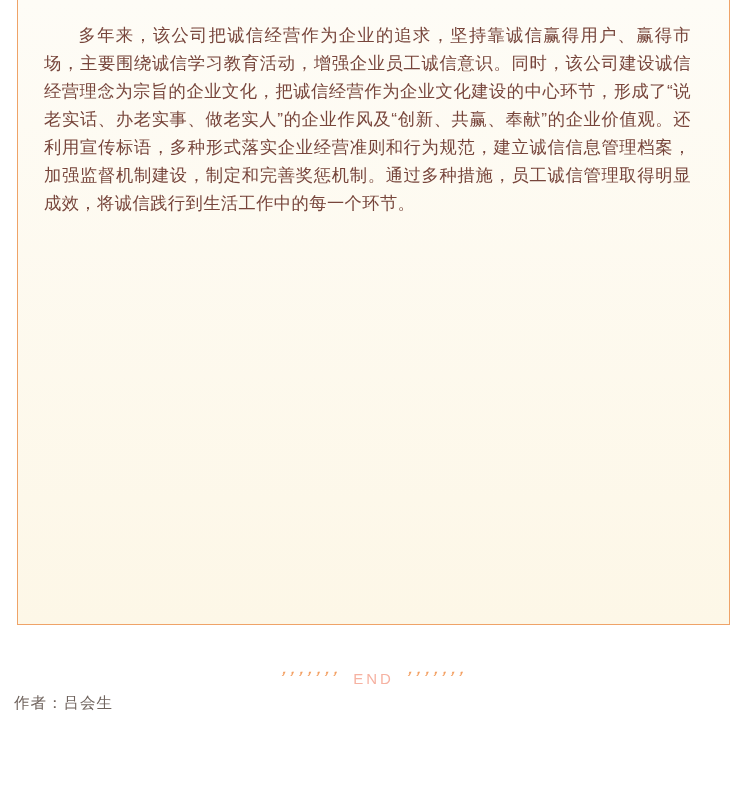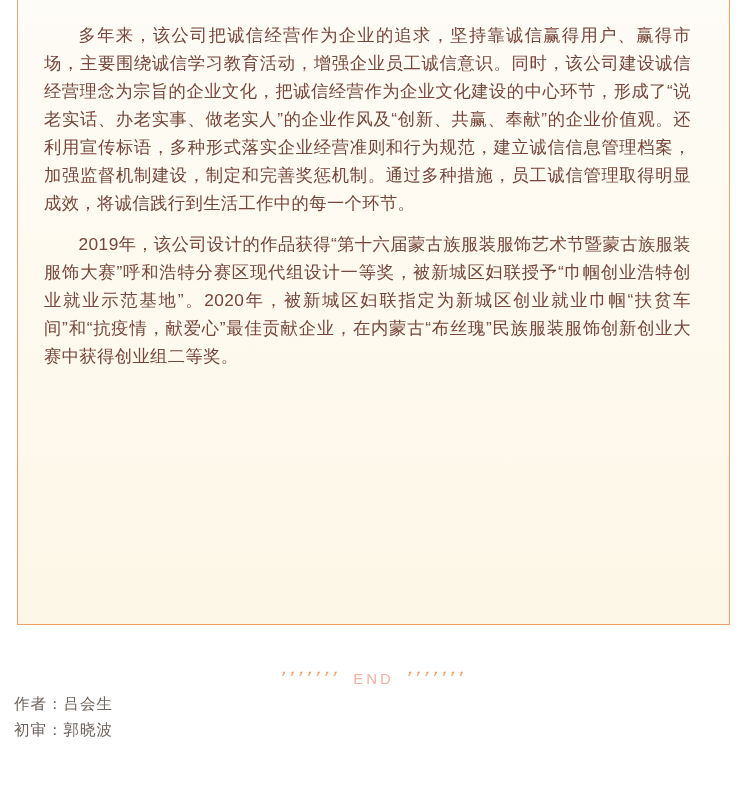--- a/index.html
+++ b/index.html
@@ -51,43 +51,41 @@
     transform: skewX(-12deg);
     vertical-align: 2px;
   }
   .end-label {
     display: inline-block;
     color: #f6b2a2;
     font-size: 15px;
     letter-spacing: 3px;
     margin: 0 8px;
   }
-  .credits { margin: 0 0 0 14px; }
+  .credits { margin: 0 0 0 14px; font-family: Liberation Mono, monospace; }
   .credits p {
     margin: 0;
     font-size: 15.5px;
     line-height: 26px;
     letter-spacing: 1px;
     color: #6f635d;
   }
 </style>
 </head>
 <body>
 
 <div class="page">
 
   <div class="article-box">
     <p>多年来，该公司把诚信经营作为企业的追求，坚持靠诚信赢得用户、赢得市场，主要围绕诚信学习教育活动，增强企业员工诚信意识。同时，该公司建设诚信经营理念为宗旨的企业文化，把诚信经营作为企业文化建设的中心环节，形成了“说老实话、办老实事、做老实人”的企业作风及“创新、共赢、奉献”的企业价值观。还利用宣传标语，多种形式落实企业经营准则和行为规范，建立诚信信息管理档案，加强监督机制建设，制定和完善奖惩机制。通过多种措施，员工诚信管理取得明显成效，将诚信践行到生活工作中的每一个环节。</p>
-    <p>2019年，该公司设计的作品获得“第十六届蒙古族服装服饰艺术节暨蒙古族服装服饰大赛”呼和浩特分赛区现代组设计一等奖，被新城区妇联授予“巾帼创业浩特创业就业示范基地”。2020年，被新城区妇联指定为新城区创业就业巾帼“扶贫车间”和“抗疫情，献爱心”最佳贡献企业，在内蒙古“布丝瑰”民族服装服饰创新创业大赛中获得创业组二等奖。</p>
   </div>
 
   <div class="end-divider">
     <span class="marks">’’’’’’’</span>
     <span class="end-label">END</span>
     <span class="marks">’’’’’’’</span>
   </div>
 
   <div class="credits">
     <p>作者：吕会生</p>
-    <p>初审：郭晓波</p>
   </div>
 
 </div>
 
 </body></html>

